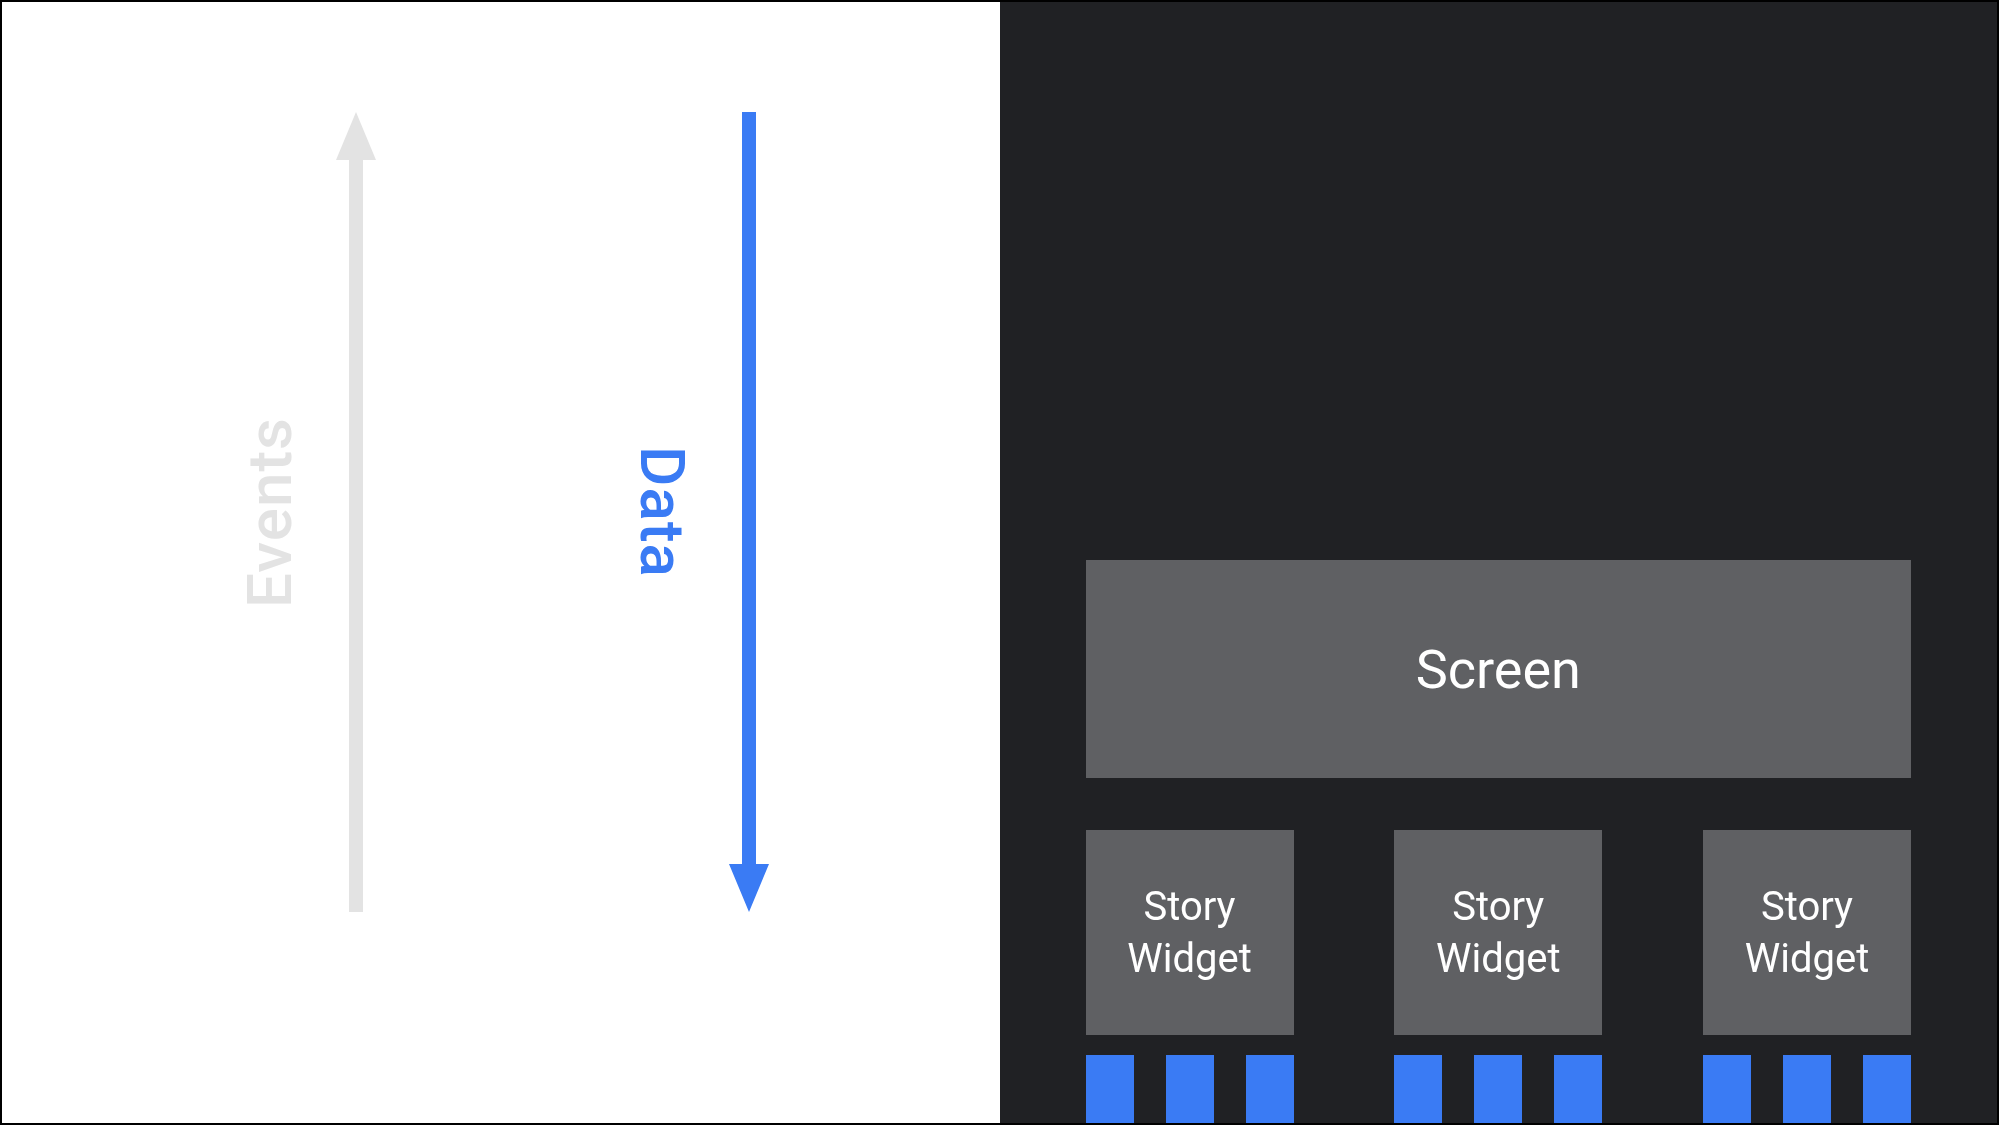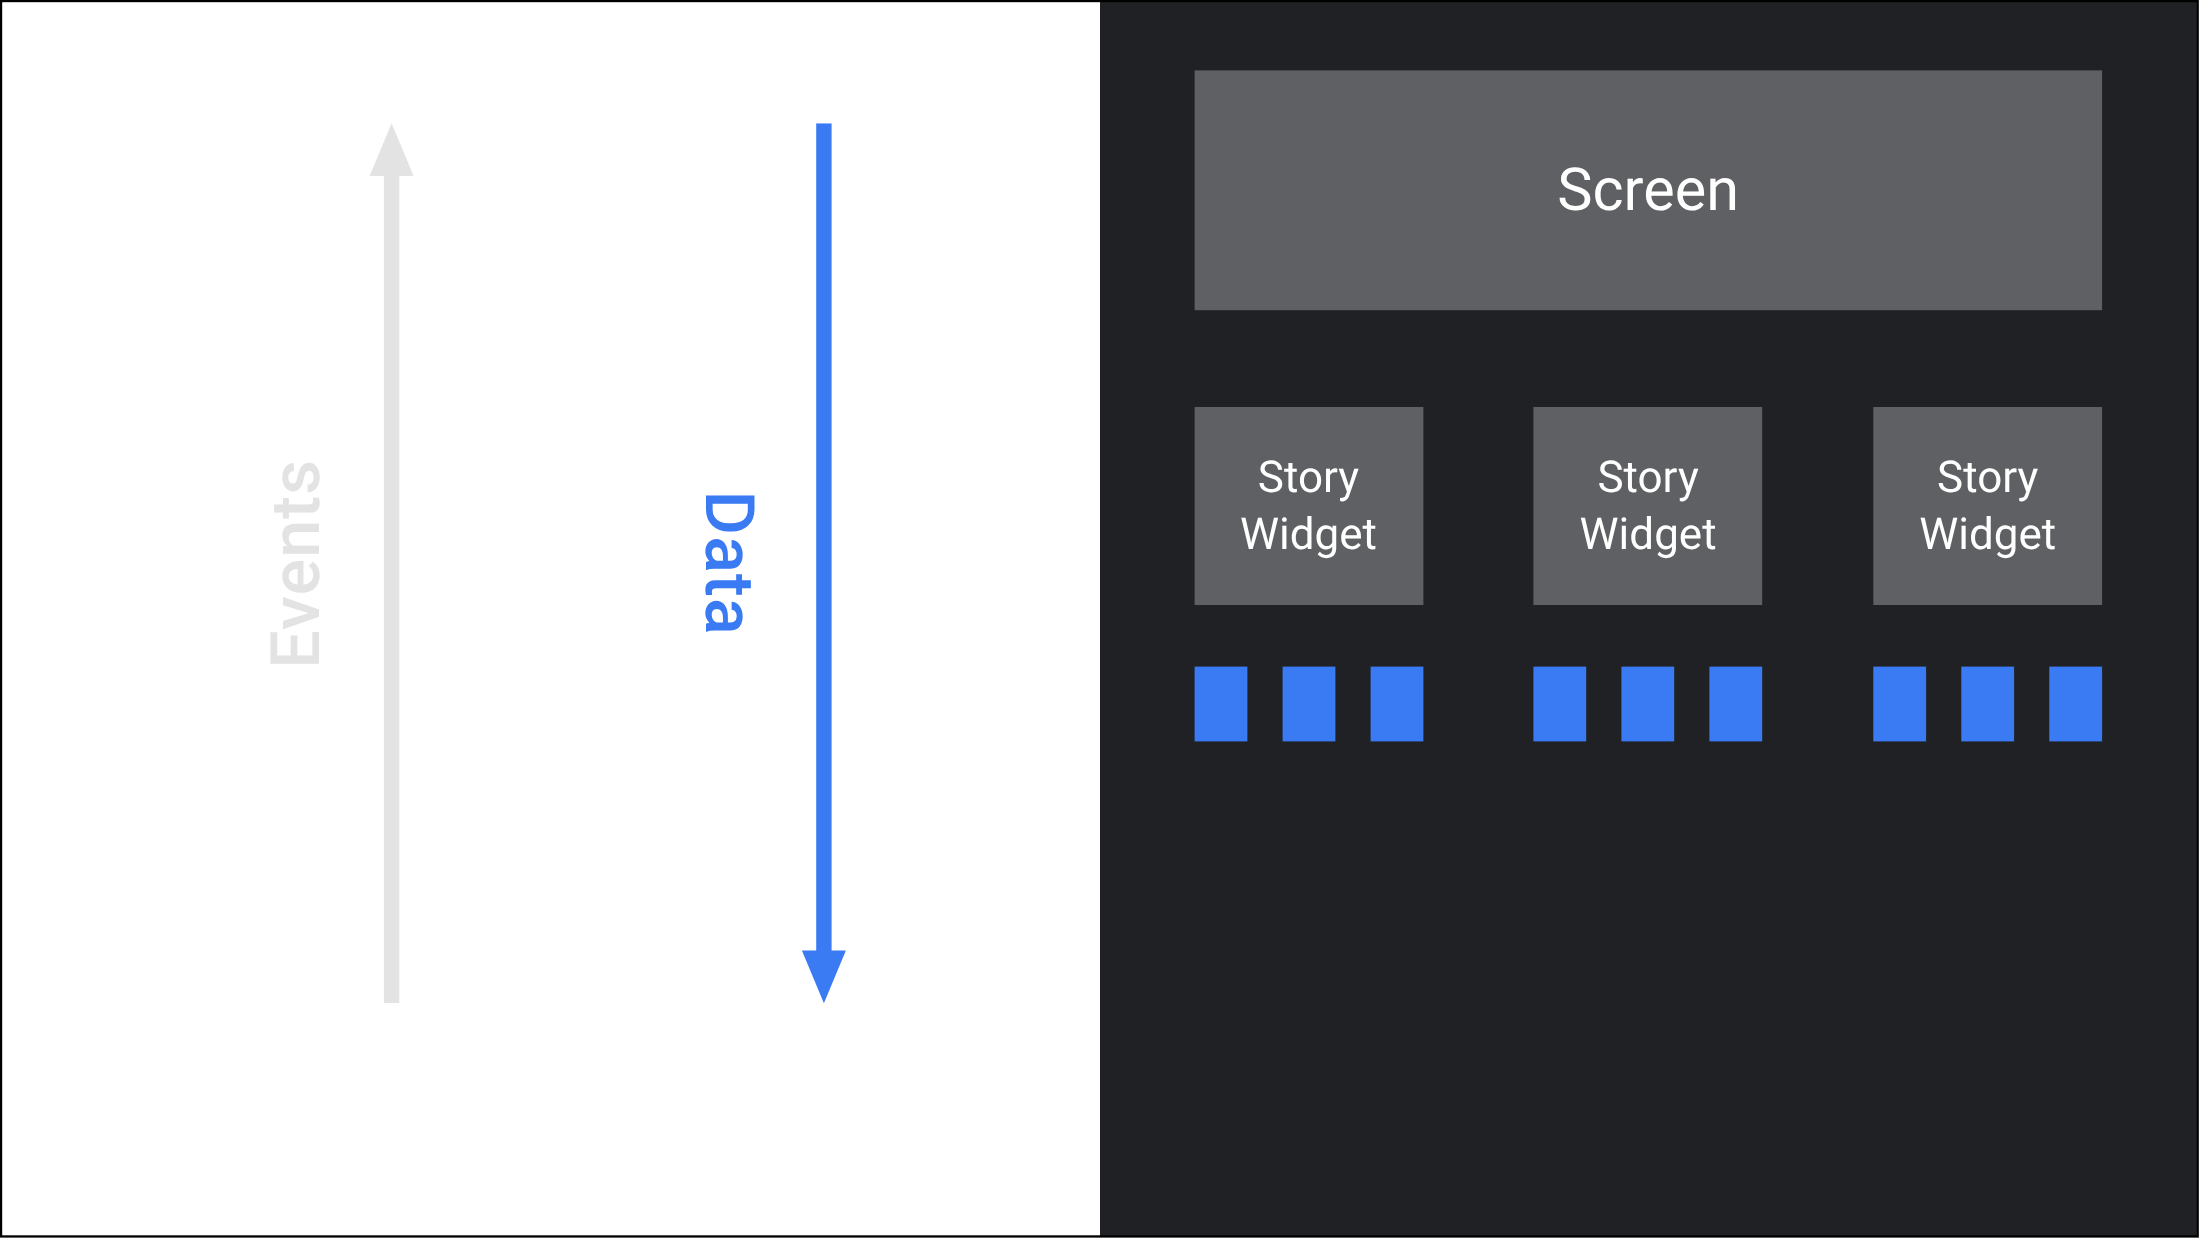--- a/index.html
+++ b/index.html
@@ -47,40 +47,41 @@
     }
     .data-label {
       color: #3a7bf4;
     }
     .right-panel {
       width: 50%;
       background: #202124;
       padding: 62px 86px 0 86px;
       display: flex;
       flex-direction: column;
-      gap: 88px;
+      gap: 52px;
+      justify-content: flex-end;
     }
     .wide-box {
       width: 100%;
       height: 218px;
       background: #5f6063;
       display: flex;
       align-items: center;
       justify-content: center;
       color: #fff;
       font-size: 54px;
       font-weight: 400;
     }
     .story-row {
       display: flex;
       justify-content: space-between;
     }
     .story-widget {
       width: 208px;
-      height: 180px;
+      height: 205px;
       background: #5f6063;
       display: flex;
       align-items: center;
       justify-content: center;
       color: #fff;
       font-size: 40px;
       font-weight: 400;
       text-align: center;
       line-height: 1.3;
       white-space: pre-line;

